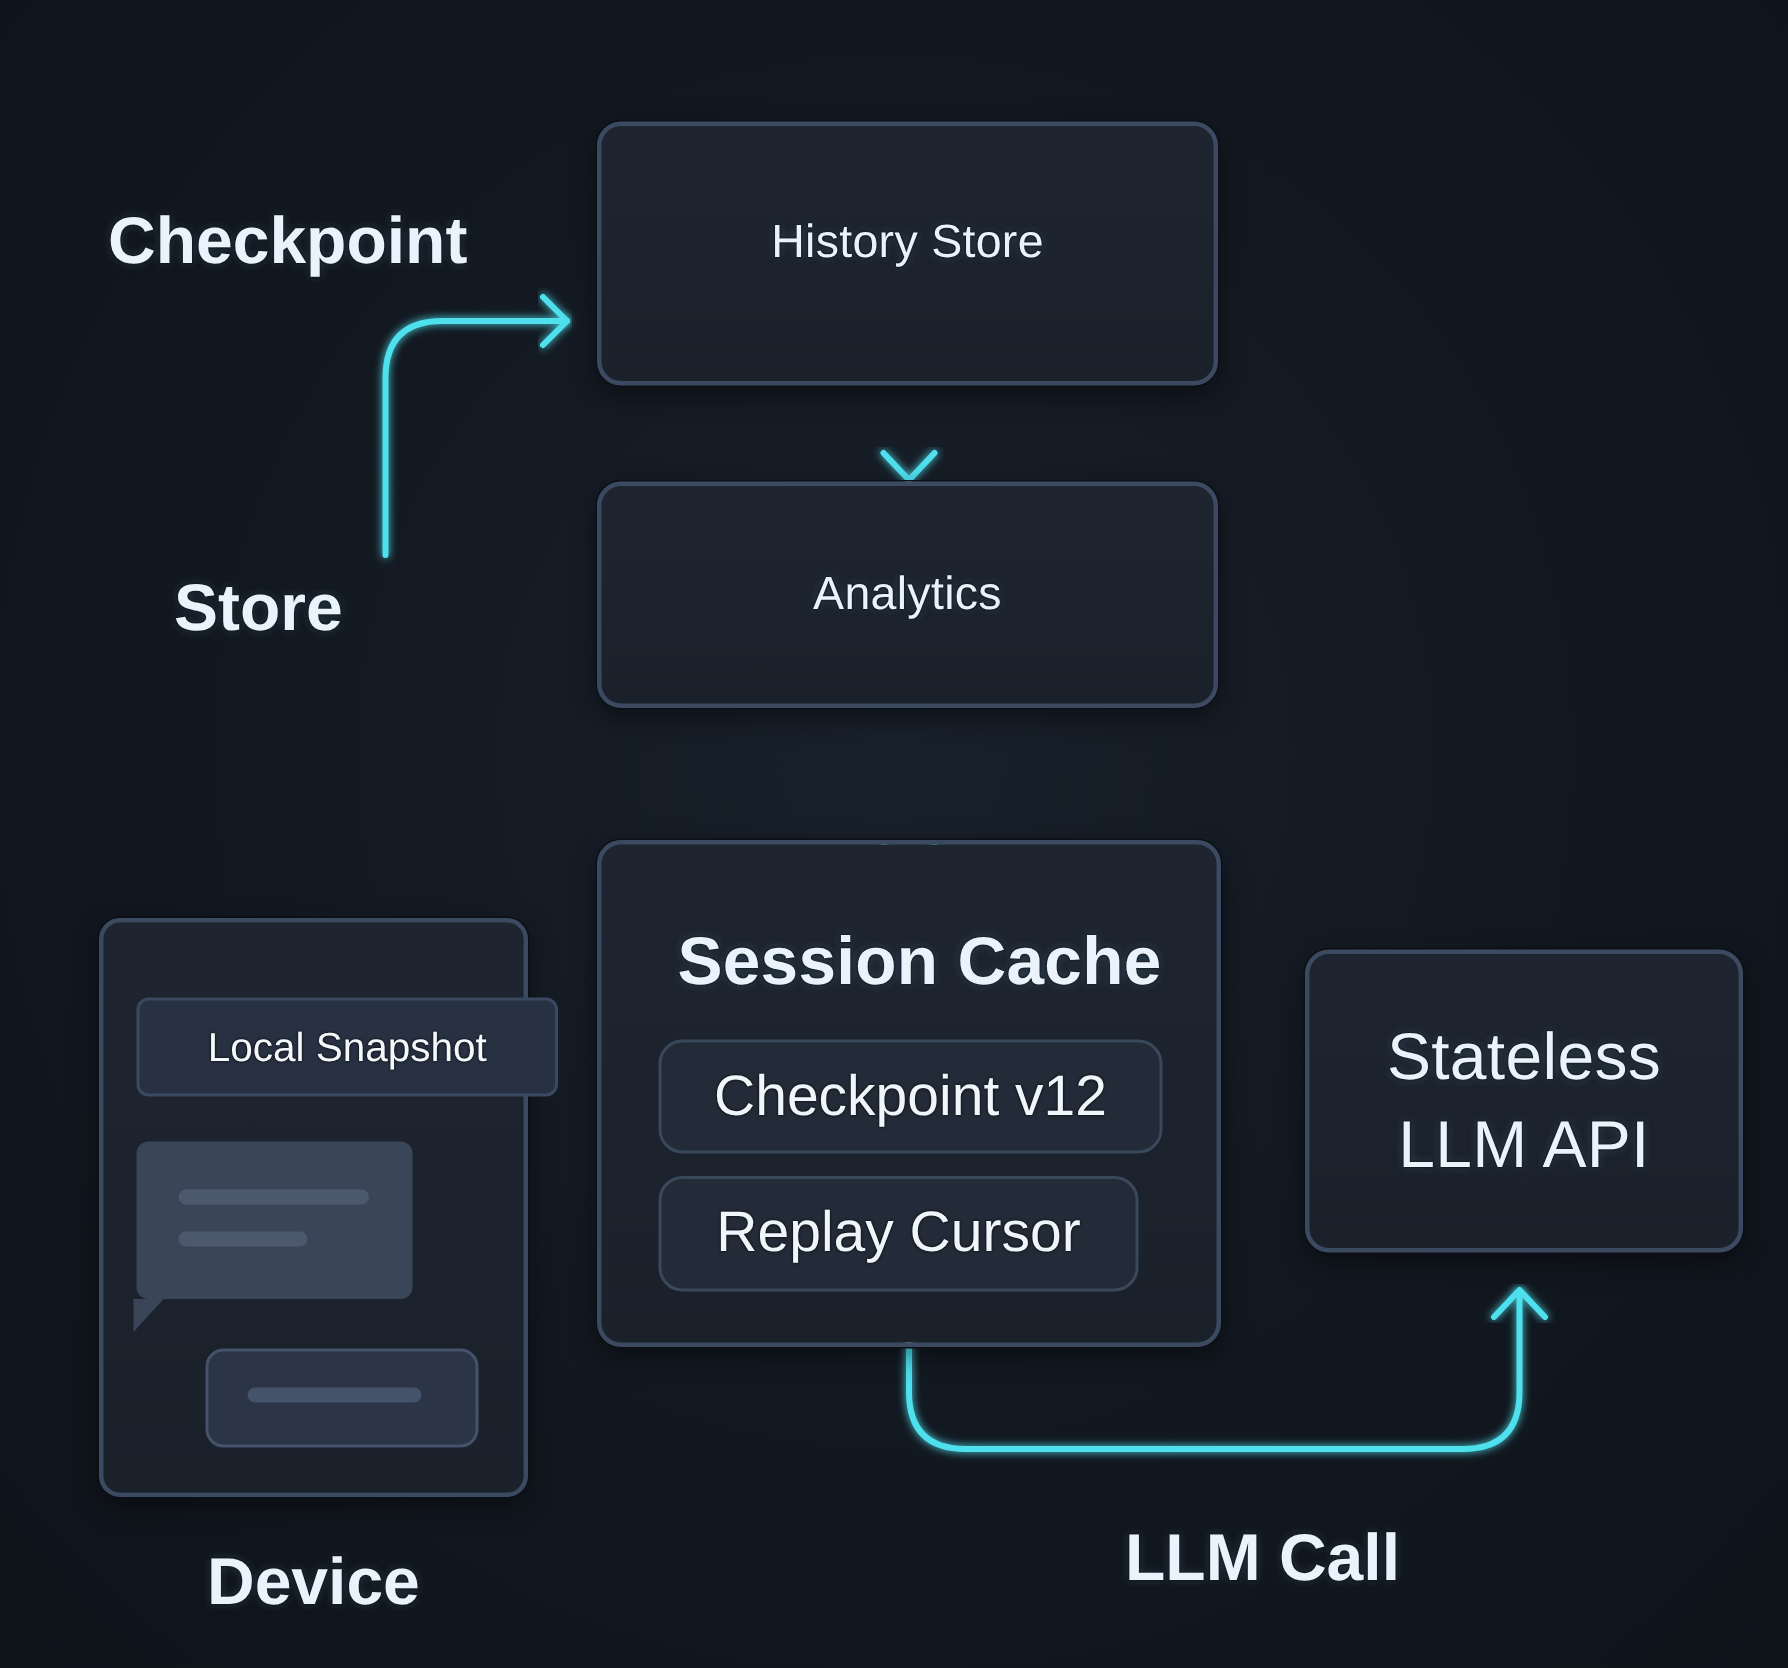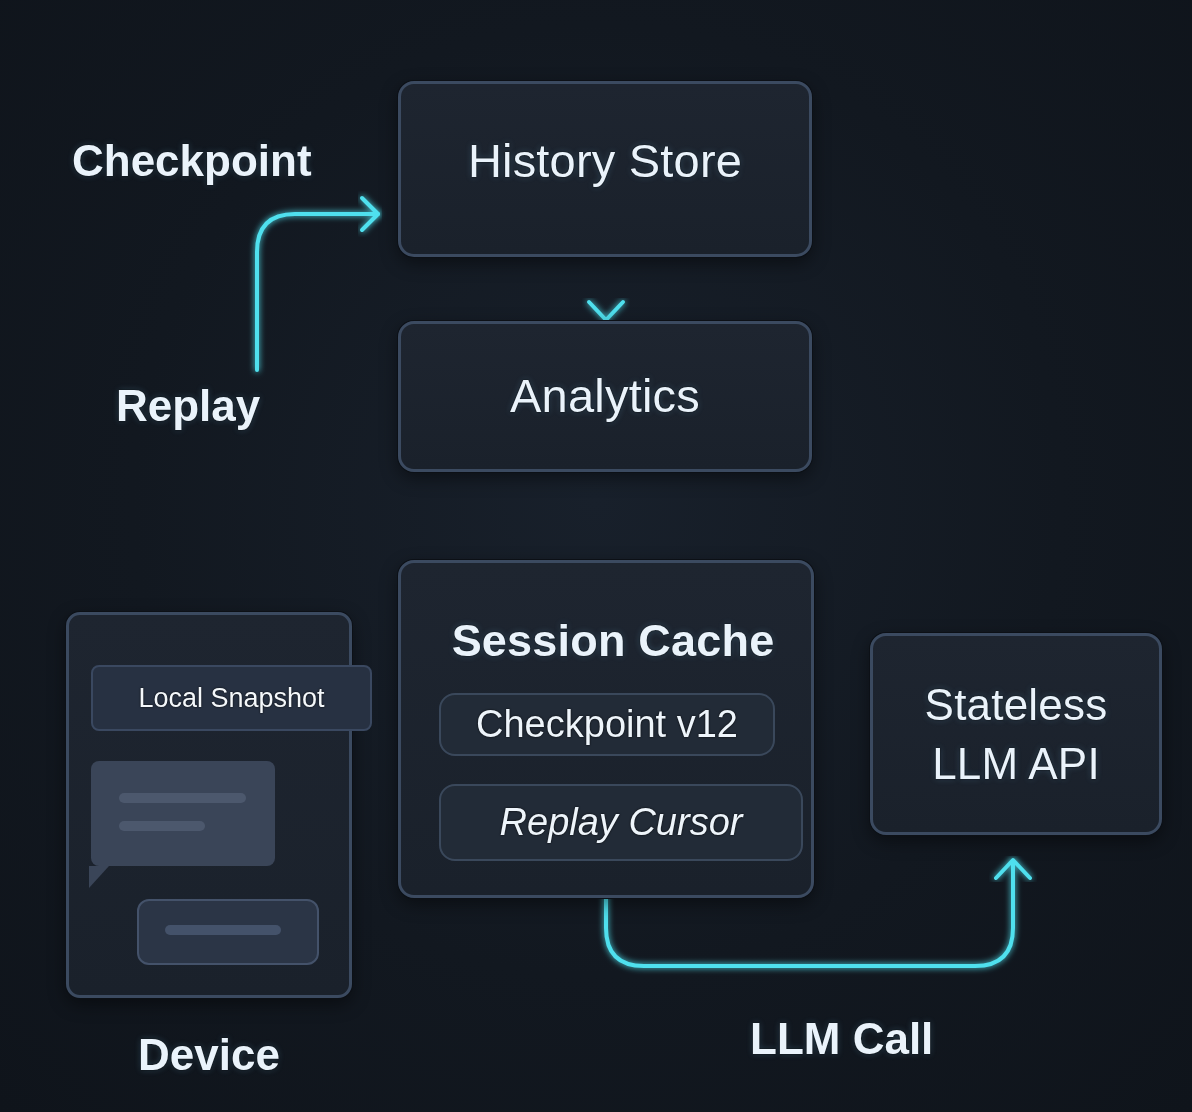--- a/index.html
+++ b/index.html
@@ -17,42 +17,42 @@
     .box {
       position: absolute; box-sizing: border-box;
       background: linear-gradient(180deg, #1e2530 0%, #1a212b 100%);
       border: 3px solid #3b4a60;
       border-radius: 16px;
       box-shadow: 0 0 0 1px #0c1016, 0 6px 18px rgba(0,0,0,0.45);
       display: flex; align-items: center; justify-content: center;
       text-align: center;
     }
     .box-title {
-      font-size: 47px; font-weight: 500; color: #eaf3fb; letter-spacing: 0.2px;
+      font-size: 31px; font-weight: 500; color: #eaf3fb; letter-spacing: 0.2px;
       text-shadow: 0 0 2px #000, 0 0 6px rgba(120,190,230,0.25);
       line-height: 1.25;
     }
     .label {
       position: absolute; font-size: 44px; color: #eaf3fb; white-space: nowrap;
       text-shadow: 0 0 2px #000, 0 0 6px rgba(120,190,230,0.25);
       font-weight: bold;
     }
 
     #history-store { left: 398px; top: 81px; width: 414px; height: 176px; }
     #analytics { left: 398px; top: 321px; width: 414px; height: 151px; }
     #session-cache { left: 398px; top: 560px; width: 416px; height: 338px; display: block; }
     #session-cache .box-title { position: absolute; left: 0; right: 0; top: 50px; text-align: center; font-size: 45px; padding-left: 14px; font-weight: bold; }
     .chip {
       position: absolute; box-sizing: border-box;
       background: #222b37; border: 2px solid #3a485b; border-radius: 16px;
       display: flex; align-items: center; justify-content: center;
       font-size: 38px; color: #eef5fb; text-shadow: 0 0 2px #000;
     }
-    #chip-checkpoint { left: 38px; top: 130px; width: 336px; height: 63px; }
-    #chip-replay { left: 38px; top: 221px; width: 364px; height: 77px; font-style: italic; }
+    #chip-checkpoint { left: 38px; top: 130px; width: 336px; height: 76px; }
+    #chip-replay { left: 38px; top: 221px; width: 320px; height: 77px; }
 
     #llm-api { left: 870px; top: 633px; width: 292px; height: 202px; }
     #llm-api .box-title { font-size: 44px; line-height: 1.35; }
 
     #device { left: 66px; top: 612px; width: 286px; height: 386px; display: block; border-radius: 14px; }
     .snapshot {
       position: absolute; left: 22px; top: 50px; width: 281px; height: 66px; box-sizing: border-box;
       background: #273142; border: 2px solid #3a4860; border-radius: 8px;
       display: flex; align-items: center; justify-content: center;
       font-size: 27px; color: #f4f8fb; text-shadow: 0 0 2px #000;
@@ -96,21 +96,21 @@
     <path class="wire" d="M589 302 L606 320 L623 302"></path>
 
     <path class="wire" d="M606 472 L606 582"></path>
     <path class="wire" d="M589 564 L606 582 L623 564"></path>
 
     <path class="wire" d="M606 880 L606 928 Q606 966 644 966 L975 966 Q1013 966 1013 928 L1013 862"></path>
     <path class="wire" d="M996 878 L1013 860 L1030 878"></path>
   </svg>
 
   <span class="label" style="left:72px; top:136px;">Checkpoint</span>
-  <span class="label" style="left:116px; top:381px;">Replay</span>
+  <span class="label" style="left:116px; top:381px;">Store</span>
   <span class="label" style="left:750px; top:994px;margin-top:20px;">LLM Call</span>
 
   <div class="box" id="history-store">
     <span class="box-title" style="margin-top:-16px;">History Store</span>
   </div>
 
   <div class="box" id="analytics">
     <span class="box-title">Analytics</span>
   </div>
 

